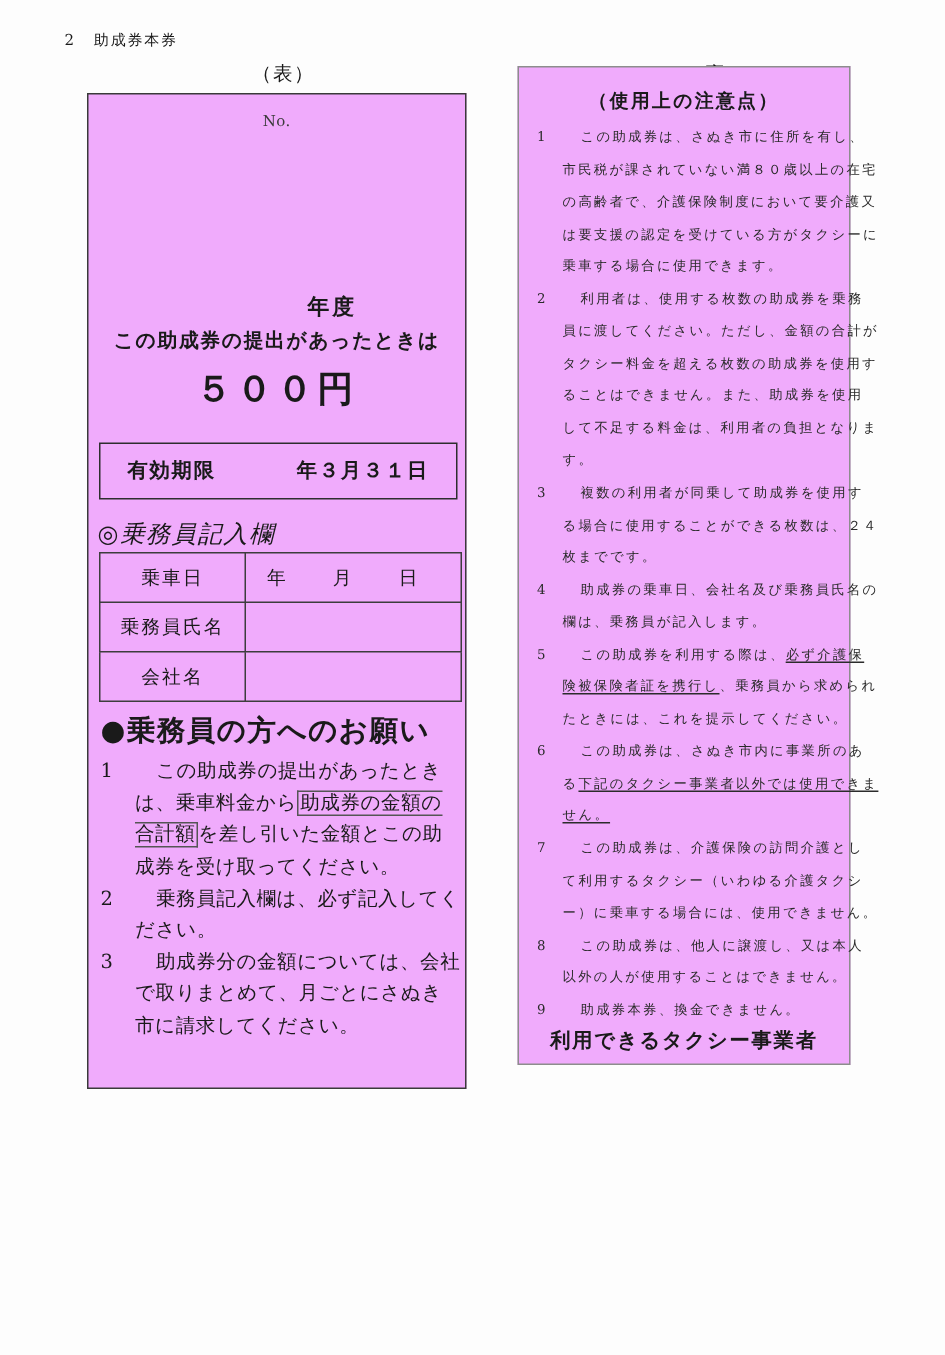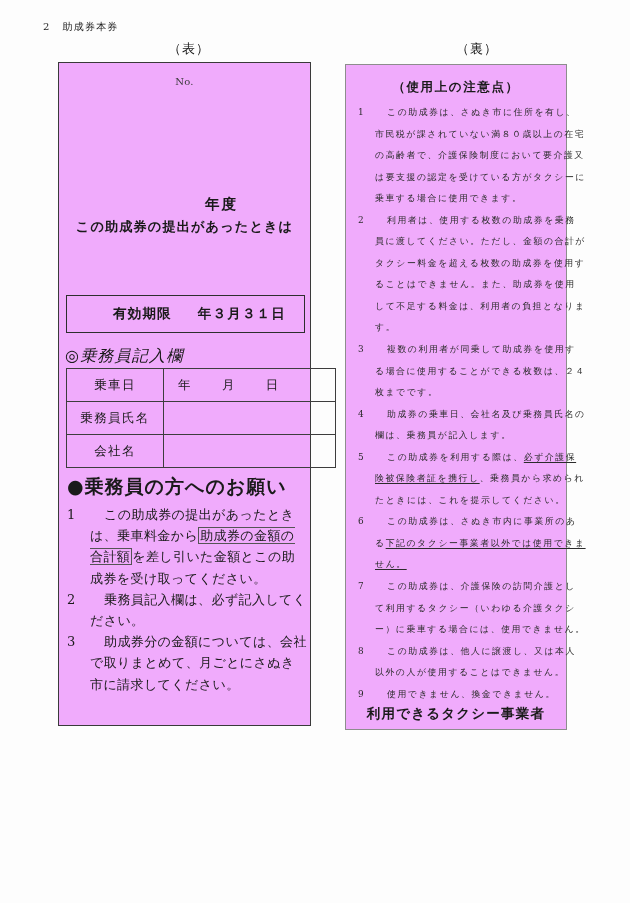--- a/index.html
+++ b/index.html
@@ -52,21 +52,21 @@
   }
   .ticket.front {
     left: 58px;
     top: 62px;
     width: 253px;
     height: 664px;
     border: 1.4px solid #3a3a3a;
   }
   .ticket.back {
     left: 345px;
-    top: 64px;
+    top: 44px;
     width: 222px;
     height: 666px;
     border: 1.6px solid #8d8d8d;
   }
 
   
   .no-mark {
     position: absolute;
     top: 13px;
     left: 0;
@@ -111,40 +111,39 @@
     top: 232px;
     width: 239px;
     height: 38px;
     border: 1.4px solid #2e2e2e;
     box-sizing: border-box;
     display: flex;
     align-items: center;
     font-size: 13.5px;
     letter-spacing: 1.2px;
     font-weight: 700;
-    padding-left: 28px;
   }
   .expiry-label { margin-left: 18px; }
   .expiry-value { margin-left: auto; margin-right: 18px; }
 
   .driver-head {
     position: absolute;
     left: 6px;
     top: 283px;
     font-size: 16px;
     letter-spacing: 1.2px;
     white-space: nowrap;
     font-style: italic;
   }
 
   table.driver-table {
     position: absolute;
     left: 7px;
     top: 305px;
-    width: 270px;
+    width: 242px;
     border-collapse: collapse;
     table-layout: fixed;
   }
   table.driver-table td {
     border: 1px solid #3d3d3d;
     height: 30px;
     font-size: 12.5px;
     letter-spacing: 1.4px;
   }
   td.label-cell {
@@ -256,20 +255,21 @@
   <div class="side-label front">（表）</div>
   <div class="side-label back">（裏）</div>
 
   <div class="ticket front">
 
     <div class="no-mark">No.</div>
 
     <div class="title-block">
       <div class="title-nendo">年度</div>
       <div class="title-main">この助成券の提出があったときは</div>
+      <div class="title-amount">５００円</div>
     </div>
 
     <div class="expiry-box">
       <span class="expiry-label">有効期限</span>
       <span class="expiry-value">年３月３１日</span>
     </div>
 
     <div class="driver-head">◎乗務員記入欄</div>
 
     <table class="driver-table">
@@ -345,21 +345,21 @@
         <div class="note-item">
           <span class="note-num">7</span>
           <span class="note-text"><span>この助成券は、介護保険の訪問介護として利用するタクシー（いわゆる介護タクシー）に乗車する場合には、使用できません。</span></span>
         </div>
         <div class="note-item">
           <span class="note-num">8</span>
           <span class="note-text"><span>この助成券は、他人に譲渡し、又は本人以外の人が使用することはできません。</span></span>
         </div>
         <div class="note-item">
           <span class="note-num">9</span>
-          <span class="note-text"><span>使用できません、換金できません。</span></span>
+          <span class="note-text"><span>助成券本券、換金できません。</span></span>
         </div>
       </div>
 
     <div class="operators-title">利用できるタクシー事業者</div>
 
   </div>
 
 </div>
 
 </body></html>

